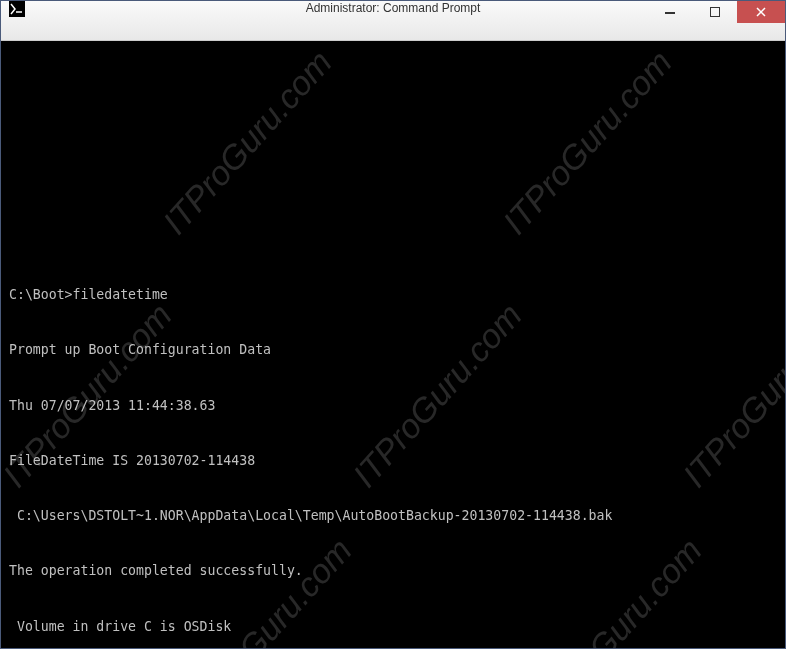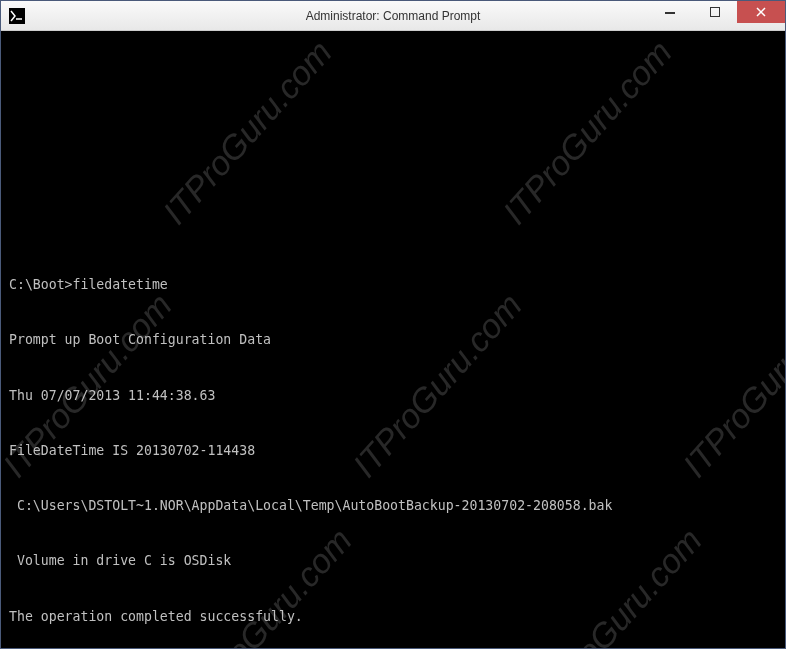--- a/index.html
+++ b/index.html
@@ -16,24 +16,24 @@
     }
     .window {
       width: 786px;
       height: 649px;
       background: #111638;
       display: flex;
       flex-direction: column;
       border: 1px solid #4a5a7a;
     }
     .title-bar {
-      height: 30px;
+      height: 40px;
       background: linear-gradient(to bottom, #fafafa, #e8e8e8);
       display: flex;
-      align-items: center;
+      align-items: flex-start;
       position: relative;
       border-bottom: 1px solid #ccc;
     }
     .title-icon {
       width: 16px;
       height: 16px;
       margin-left: 8px;
       display: flex;
       align-items: center;
       justify-content: center;
@@ -143,23 +143,23 @@
     <div class="watermark wm4">ITProGuru.com</div>
     <div class="watermark wm5">ITProGuru.com</div>
     <div class="watermark wm6">ITProGuru.com</div>
     <div class="watermark wm7">ITProGuru.com</div>
 
     <span class="line"></span>
     <span class="line"><span>C:\Boot&gt;</span><span>filedatetime</span></span>
     <span class="line">Prompt up Boot Configuration Data</span>
     <span class="line">Thu 07/07/2013 11:44:38.63</span>
     <span class="line">FileDateTime IS 20130702-114438</span>
-    <span class="line"> C:\Users\DSTOLT~1.NOR\AppData\Local\Temp\AutoBootBackup-20130702-208058.bak</span>
+    <span class="line"> C:\Users\DSTOLT~1.NOR\AppData\Local\Temp\AutoBootBackup-20130702-114438.bak</span>
+    <span class="line">The operation completed successfully.</span>
     <span class="line"> Volume in drive C is OSDisk</span>
-    <span class="line">The operation completed successfully.</span>
     
     
     
     
     
     
     
     
     
   </div>

